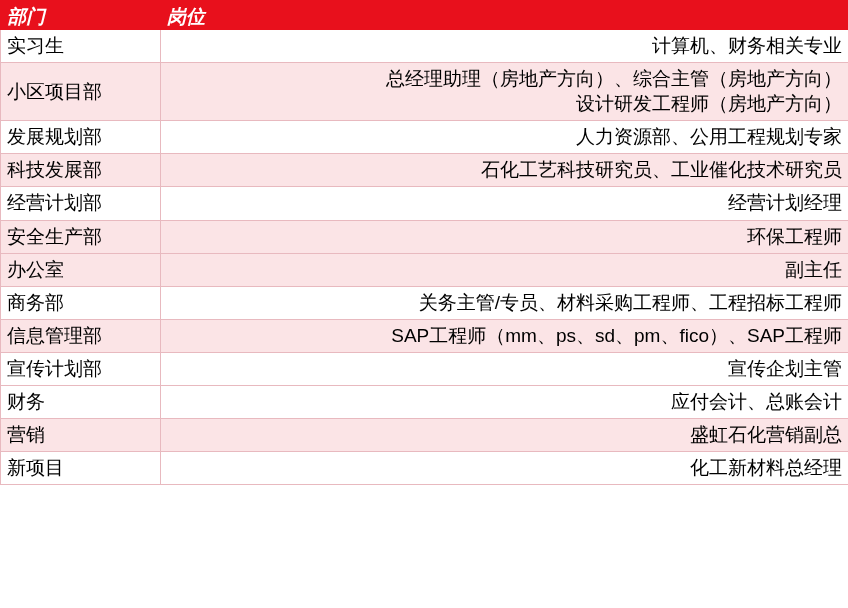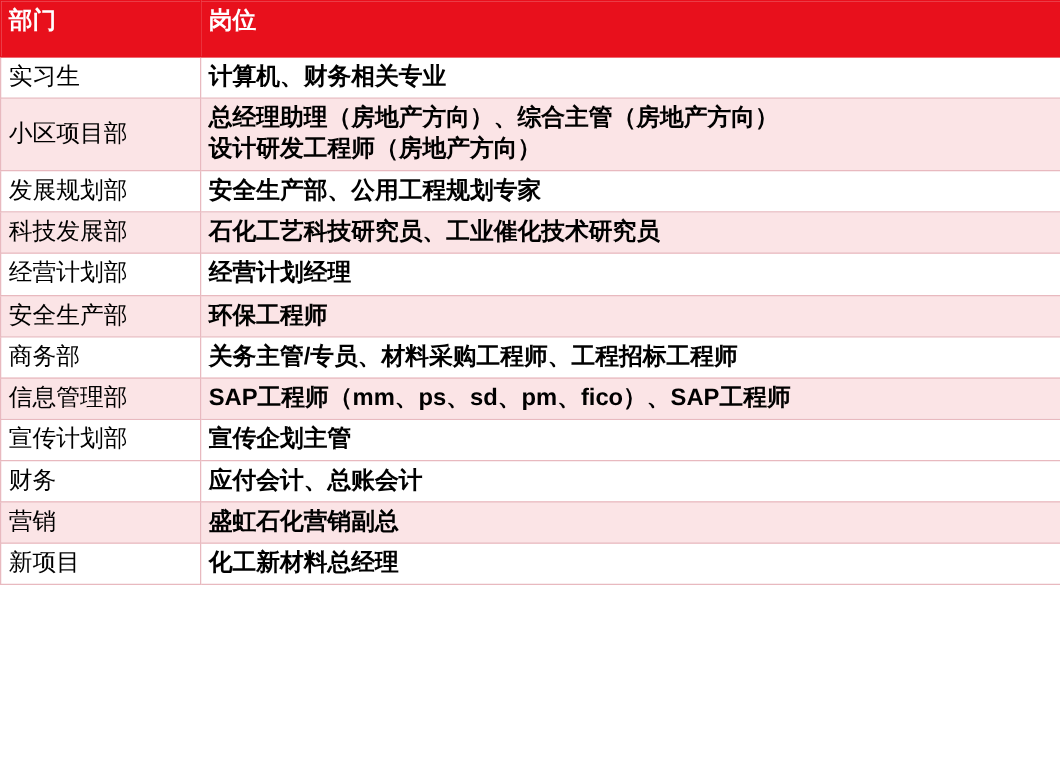--- a/index.html
+++ b/index.html
@@ -37,33 +37,35 @@
     word-break: break-word;
   }
   table.job-table thead th {
     background: #e8101c;
     color: #ffffff;
     font-weight: bold;
     text-align: left;
     font-size: 19px;
     border: 1px solid #e8101c;
     padding-top: 3px;
-    padding-bottom: 16px;
+    padding-bottom: 0;
+    font-style: italic;
   }
   tr.row-even td {
     background: #ffffff;
   }
   tr.row-odd td {
     background: #fbe4e6;
   }
   td.dept {
     font-weight: normal;
   }
   td.pos {
-    font-weight: bold;
+    font-weight: normal;
+    text-align: right;
   }
   .tall {
     line-height: 1.34;
   }
 </style>
 </head>
 <body>
 
 <div class="table-wrap">
   <table class="job-table">
@@ -82,33 +84,37 @@
         <td class="dept">实习生</td>
         <td class="pos">计算机、财务相关专业</td>
       </tr>
       <tr class="row-odd">
         <td class="dept tall">小区项目部</td>
         <td class="pos tall">总经理助理（房地产方向）、综合主管（房地产方向）
 设计研发工程师（房地产方向）</td>
       </tr>
       <tr class="row-even">
         <td class="dept">发展规划部</td>
-        <td class="pos">安全生产部、公用工程规划专家</td>
+        <td class="pos">人力资源部、公用工程规划专家</td>
       </tr>
       <tr class="row-odd">
         <td class="dept">科技发展部</td>
         <td class="pos">石化工艺科技研究员、工业催化技术研究员</td>
       </tr>
       <tr class="row-even">
         <td class="dept">经营计划部</td>
         <td class="pos">经营计划经理</td>
       </tr>
       <tr class="row-odd">
         <td class="dept">安全生产部</td>
         <td class="pos">环保工程师</td>
+      </tr>
+      <tr class="row-odd">
+        <td class="dept">办公室</td>
+        <td class="pos">副主任</td>
       </tr>
       <tr class="row-even">
         <td class="dept">商务部</td>
         <td class="pos">关务主管/专员、材料采购工程师、工程招标工程师</td>
       </tr>
       <tr class="row-odd">
         <td class="dept">信息管理部</td>
         <td class="pos">SAP工程师（mm、ps、sd、pm、fico）、SAP工程师</td>
       </tr>
       <tr class="row-even">

